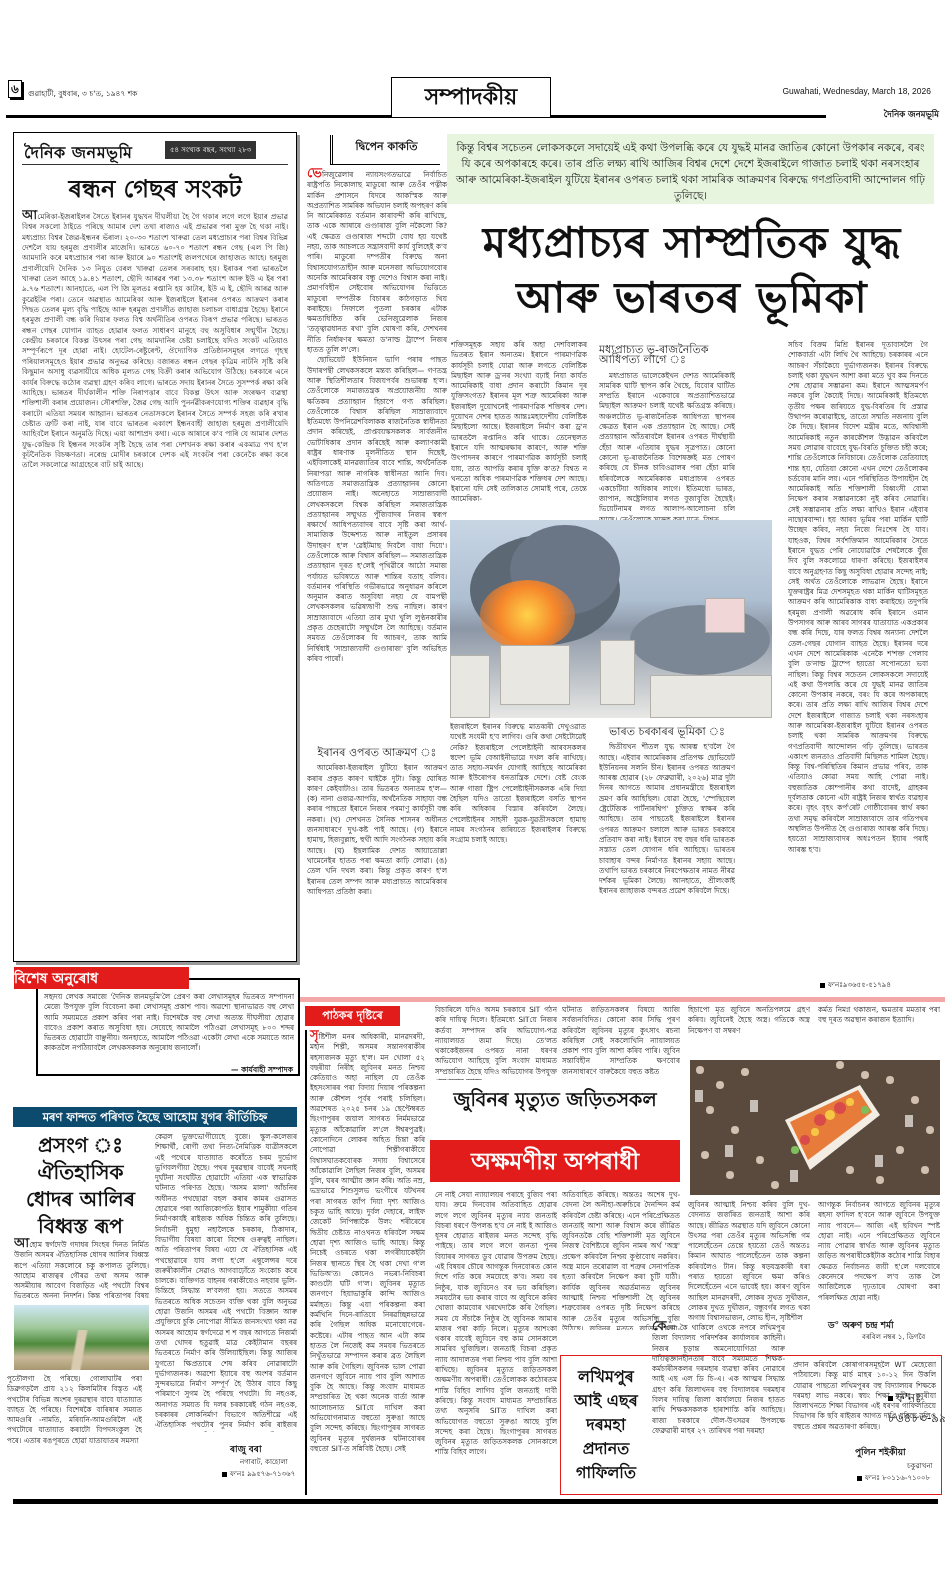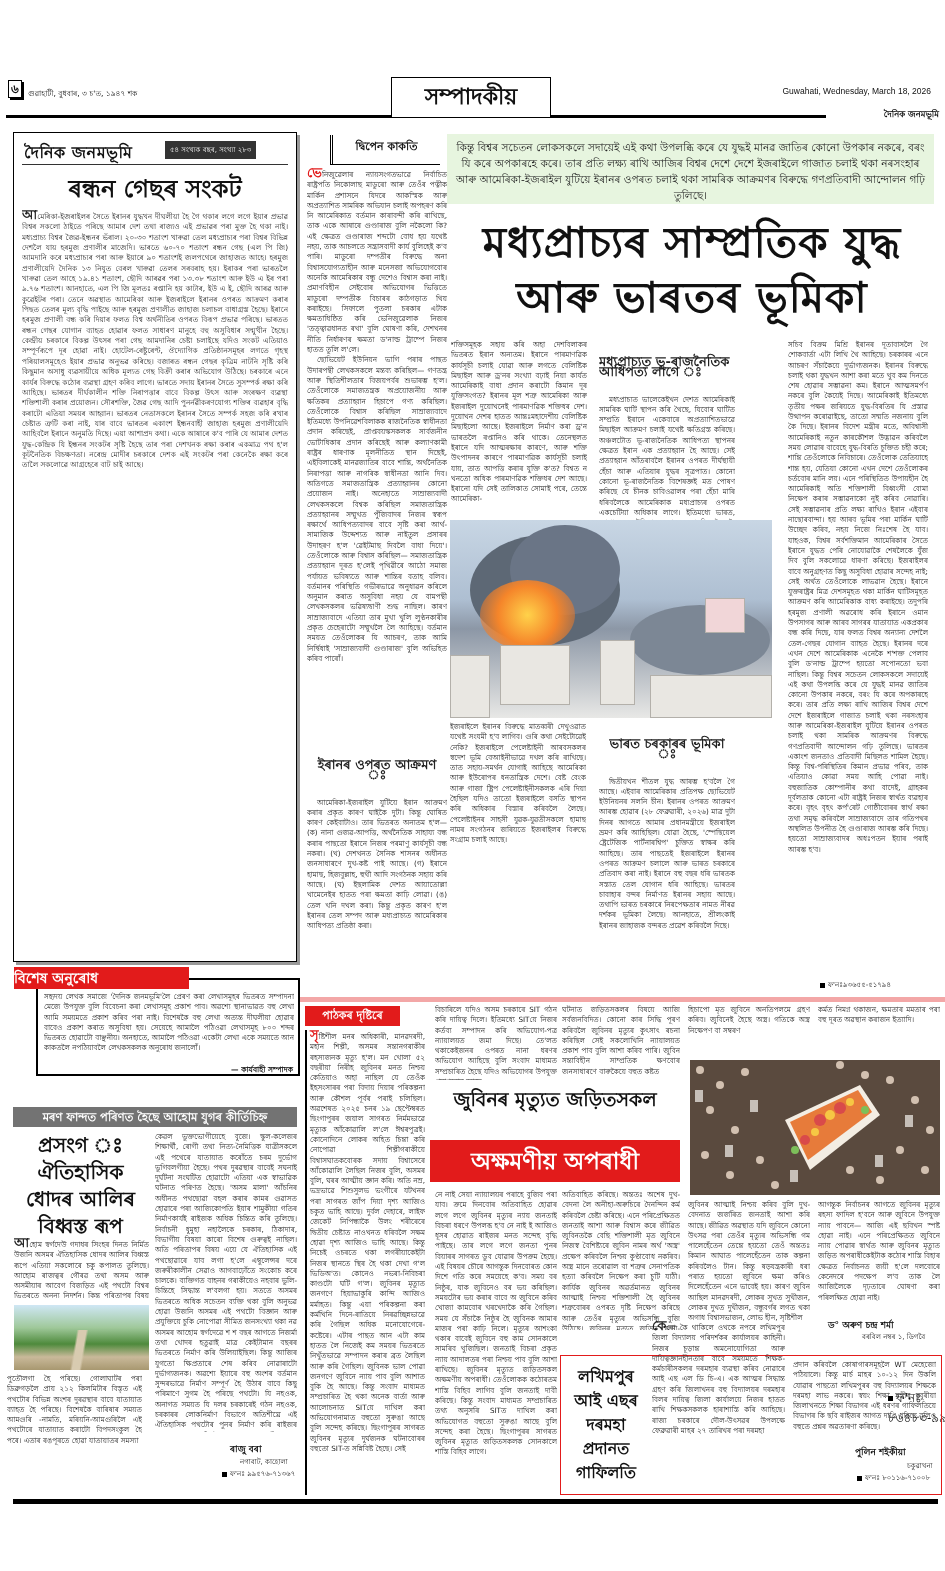--- a/index.html
+++ b/index.html
@@ -1,21 +1,21 @@
 <!DOCTYPE html>
 <html><head>
 <meta charset="utf-8">
 <style>
   * { box-sizing: border-box; margin: 0; padding: 0; }
   body { width: 945px; height: 1571px; background: #fff; font-family: "DejaVu Sans", sans-serif; color: #111; position: relative; overflow: hidden; }
   .abs { position: absolute; }
   .txt { font-size: 7.2px; line-height: 10.3px; text-align: justify; color: #222; overflow: hidden; }
   .txt p { text-indent: 10px; }
   .txt p.noind { text-indent: 0; }
-  .sub { font-weight: bold; text-align: center; font-size: 13px; margin: 17px 0; text-indent: 0 !important; }
+  .sub { font-weight: normal; text-align: center; font-size: 11px; margin: 5px 0; text-indent: 0 !important; }
   .drop { font-weight: bold; font-size: 13px; line-height: 10px; }
   .drop.red { color: #e21b1b; }
   #page-num { left: 8px; top: 80px; width: 14px; height: 18px; border: 1px solid #000; box-shadow: 2px 2px 0 #000; font-size: 12px; font-weight: bold; text-align: center; line-height: 16px; }
   #date-as { left: 28px; top: 88px; font-size: 7.5px; }
   #section-box { left: 391px; top: 77px; width: 160px; height: 40px; border: 1.5px solid #000; border-bottom: none; text-align: center; font-size: 22px; font-weight: bold; line-height: 38px; background: #fff; z-index: 2; }
   #date-en { right: 14px; top: 86px; font-size: 8.5px; font-family: "Liberation Sans", sans-serif; }
   #rule-1 { left: 6px; top: 115px; width: 820px; height: 3px; border-top: 2px solid #000; border-bottom: 1px solid #000; }
   #paper-name-top { right: 6px; top: 108px; font-size: 8.5px; font-weight: bold; }
 
   
@@ -26,21 +26,21 @@
   #ed-title { left: 22px; top: 170px; width: 266px; text-align: center; font-size: 24px; font-weight: bold; }
   #ed-body { left: 22px; top: 210px; width: 266px; height: 745px; font-size: 7.3px; line-height: 10.35px; }
 
   
   #req-head { left: 14px; top: 967px; width: 175px; height: 22px; background: #e21b1b; color: #fff; font-size: 14px; font-weight: bold; padding-left: 0; line-height: 22px; z-index: 3; }
   #req-box { left: 36px; top: 978px; width: 264px; height: 98px; border: 2px solid #000; }
   #req-body { left: 44px; top: 992px; width: 250px; height: 70px; }
   #req-sign { right: 652px; top: 1064px; font-size: 7.5px; font-weight: bold; }
 
   
-  #ahom-head { left: 13px; top: 1107px; width: 284px; height: 20px; background: #737373; color: #fff; font-size: 11.5px; font-weight: bold; text-align: center; line-height: 20px; }
+  #ahom-head { left: 13px; top: 1107px; width: 284px; height: 20px; background: #0c4a6e; color: #fff; font-size: 11.5px; font-weight: bold; text-align: center; line-height: 20px; }
   #ahom-title { left: 13px; top: 1132px; width: 135px; text-align: center; font-size: 20px; font-weight: bold; line-height: 27px; }
   #ahom-col1 { left: 14px; top: 1238px; width: 135px; height: 60px; }
   #road-photo { left: 14px; top: 1305px; width: 135px; height: 65px; background: linear-gradient(180deg,#cfe7f5 0%,#9fc89a 35%,#4e8a3c 60%,#c9b99a 80%,#a89870 100%); }
   #road-lines { left: 58px; top: 1330px; width: 40px; height: 40px; background: linear-gradient(100deg, transparent 40%, #d8cbb0 45%, #d8cbb0 60%, transparent 65%); }
   #ahom-col1b { left: 7px; top: 1374px; width: 135px; height: 125px; }
   #ahom-col2 { left: 155px; top: 1132px; width: 142px; height: 300px; }
   #ahom-sign { left: 230px; top: 1442px; font-size: 9px; font-weight: bold; }
   #ahom-addr { left: 240px; top: 1456px; font-size: 7px; }
   #ahom-phone { left: 222px; top: 1468px; font-size: 7px; }
 

